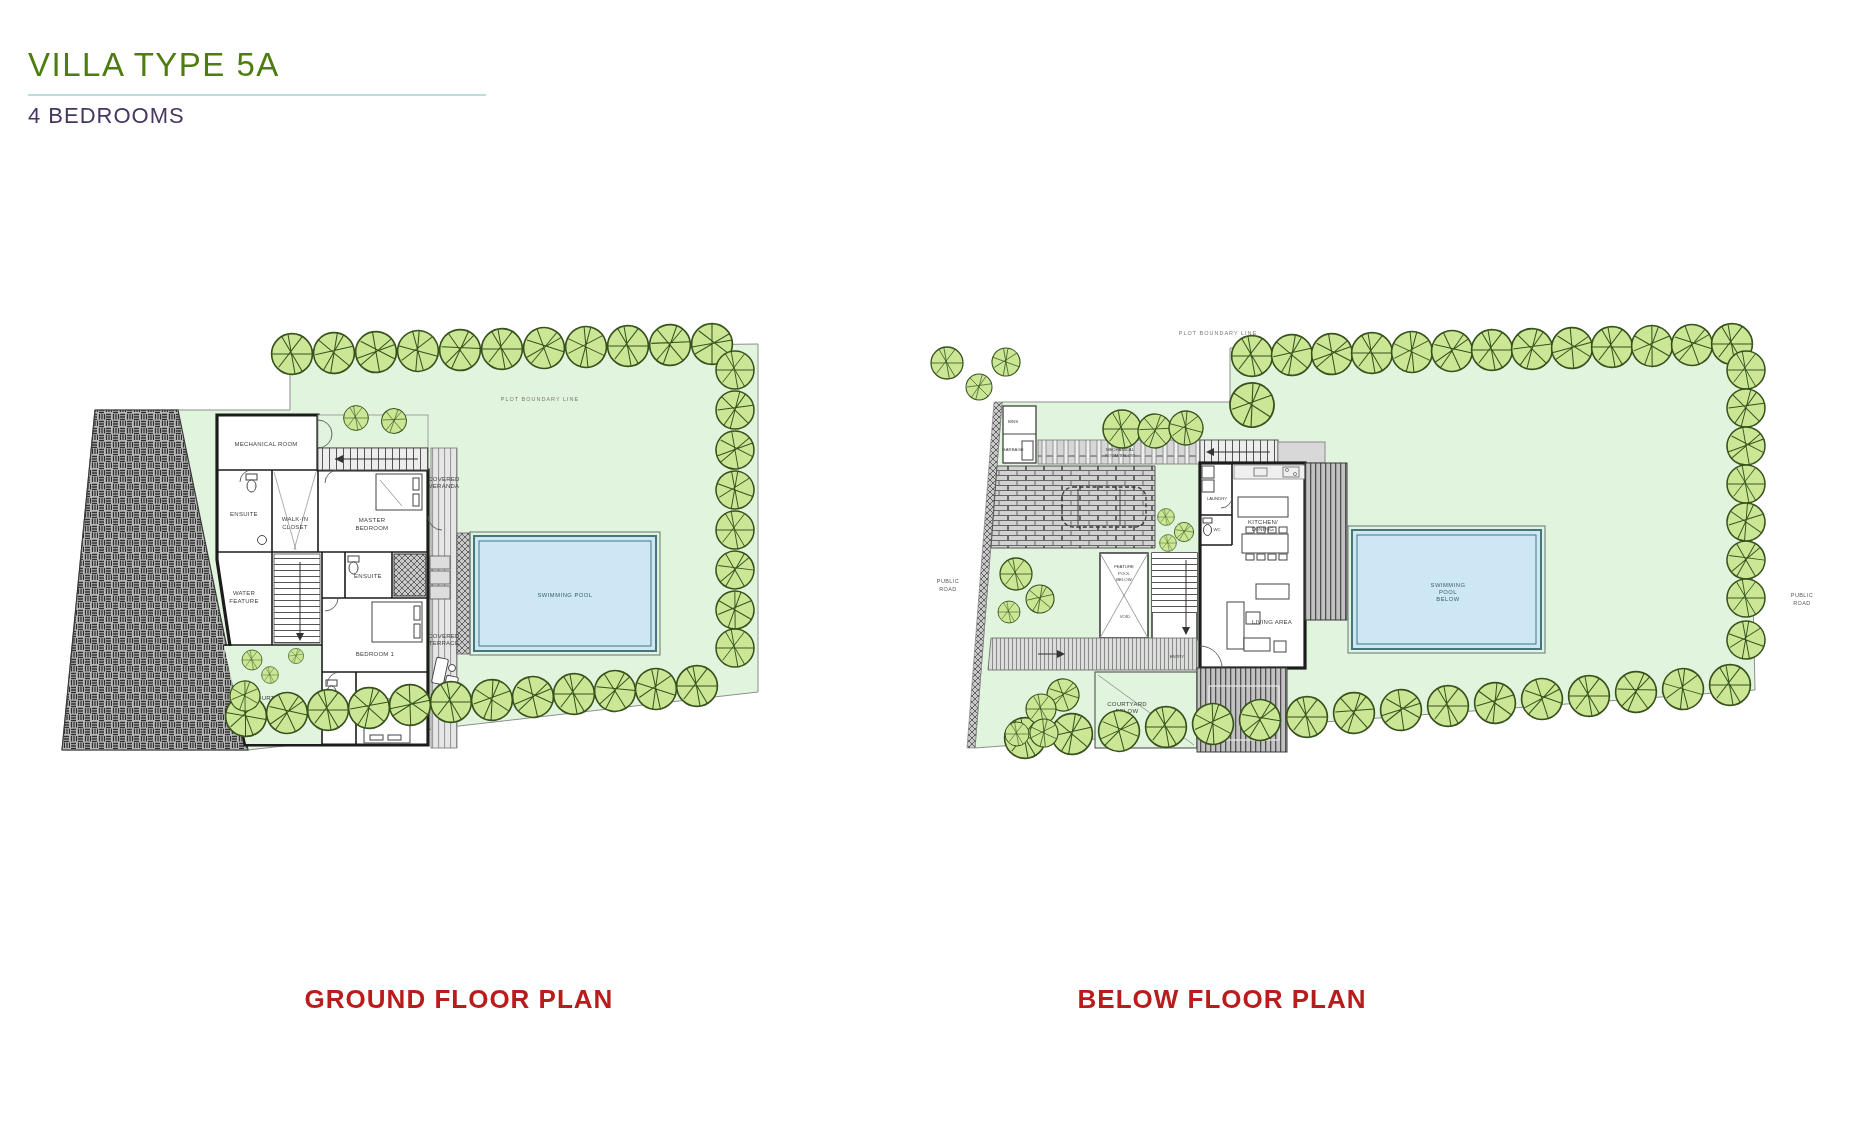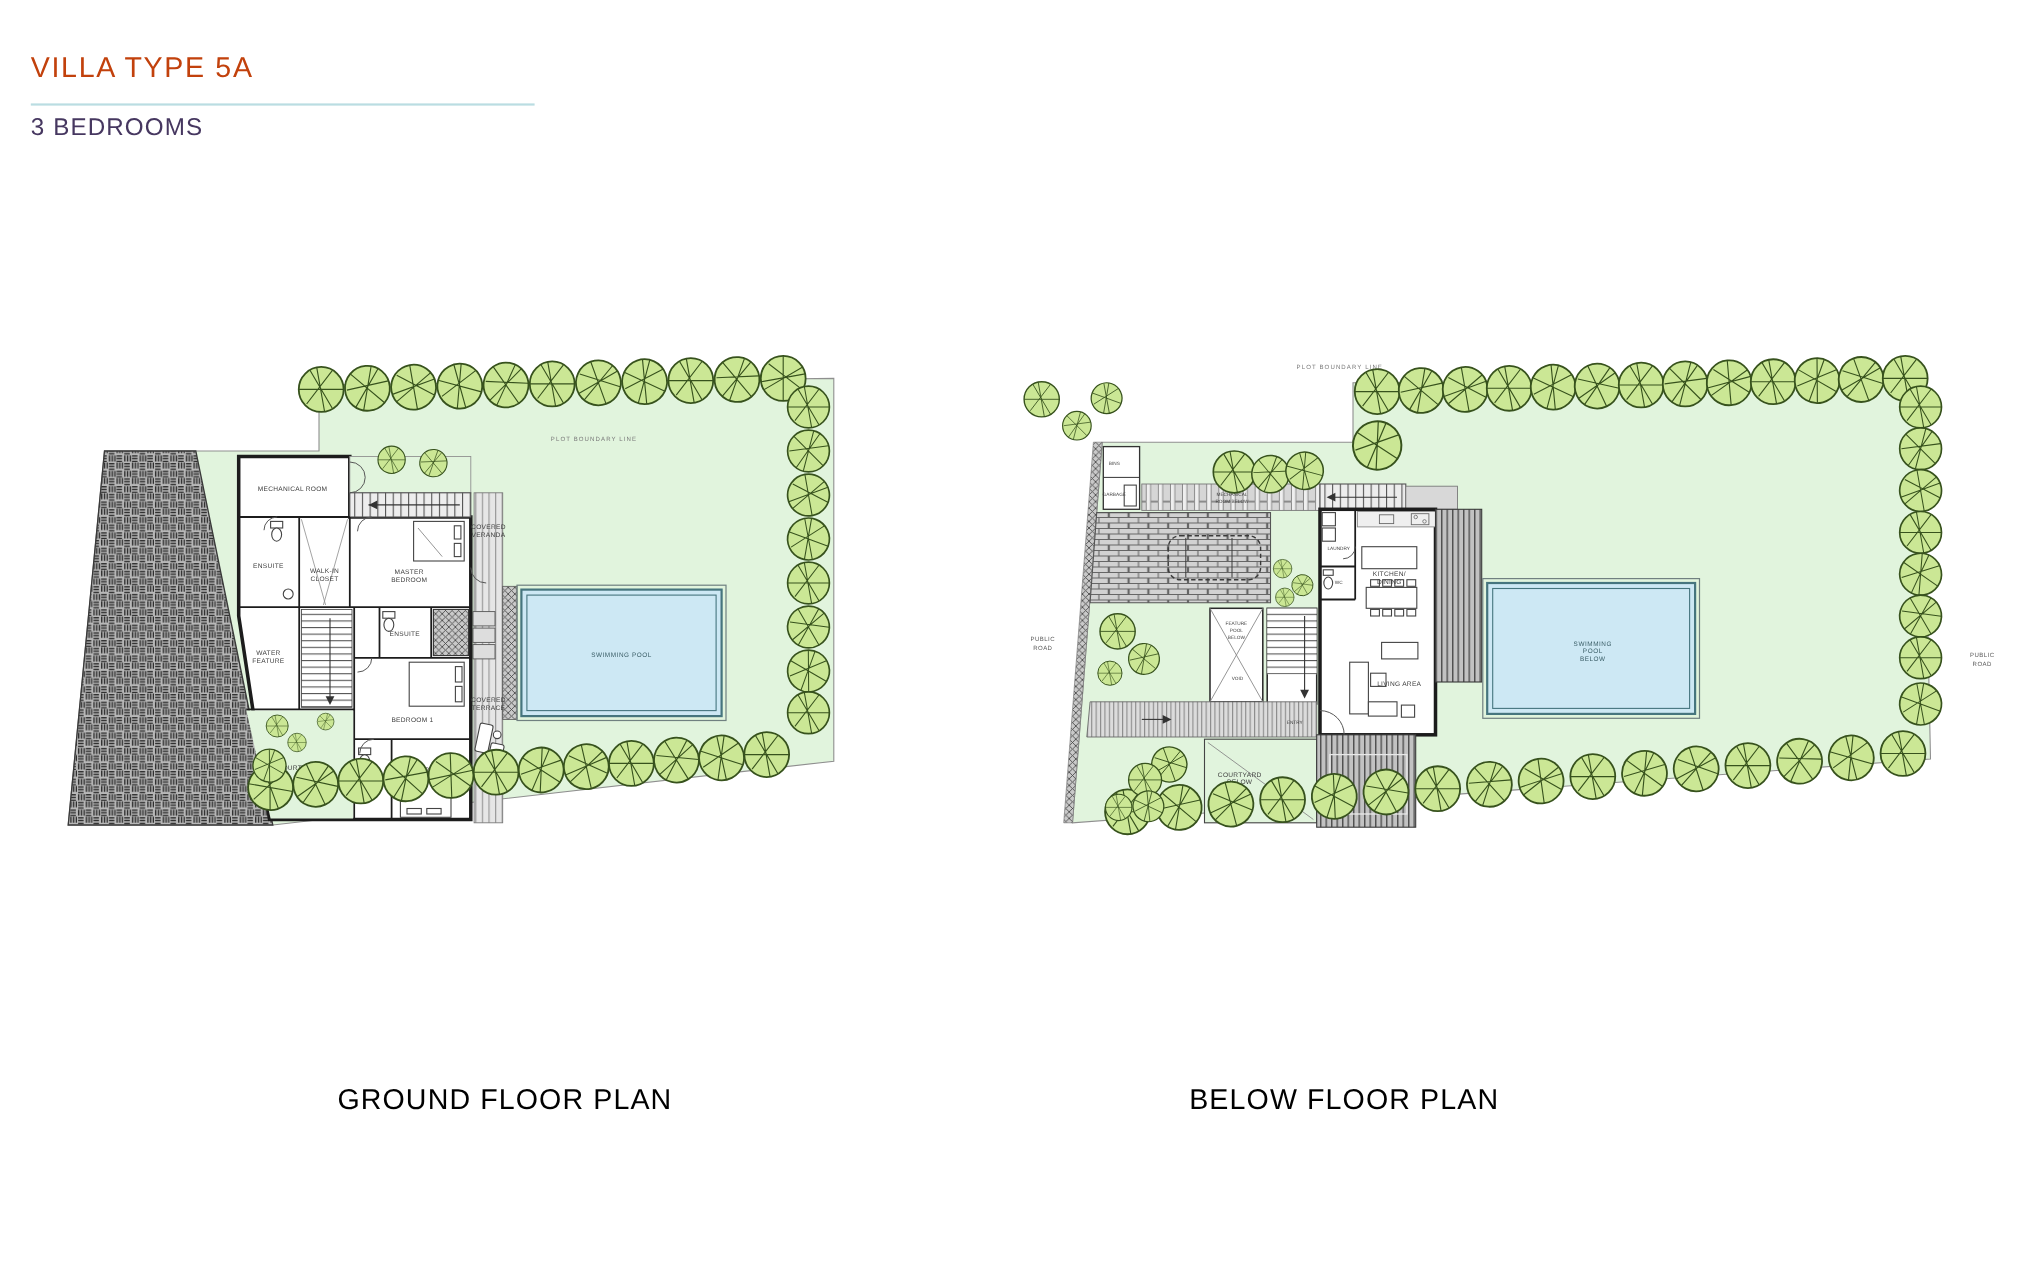--- a/index.html
+++ b/index.html
@@ -1,20 +1,20 @@
 <!DOCTYPE html>
 <html><head>
 <meta charset="utf-8">
 <style>
   html,body{margin:0;padding:0}
   body{width:1852px;height:1148px;background:#fff;font-family:"Liberation Sans",sans-serif;position:relative;overflow:hidden}
-  .hdr-title{position:absolute;left:28px;top:46px;font-size:26px;font-weight:300;color:#c2410c;letter-spacing:1.5px}
+  .hdr-title{position:absolute;left:28px;top:46px;font-size:33px;font-weight:300;color:#4d7c0f;letter-spacing:1.5px}
   .hdr-rule{position:absolute;left:28px;top:94px;width:458px;height:2px;background:#badde2}
   .hdr-sub{position:absolute;left:28px;top:103px;font-size:22px;font-weight:300;color:#463760;letter-spacing:1px}
-  .caption{position:absolute;top:984px;font-size:26px;font-weight:400;color:#000000;letter-spacing:1px;transform:translateX(-50%);white-space:nowrap}
+  .caption{position:absolute;top:984px;font-size:26px;font-weight:700;color:#b91c1c;letter-spacing:1px;transform:translateX(-50%);white-space:nowrap}
   #cap-gf{left:459px}
   #cap-ff{left:1222px}
   svg.plan{position:absolute;left:0;top:0}
   text{font-family:"Liberation Sans",sans-serif}
   .lbl{font-size:6px;fill:#3f3f3f;text-anchor:middle;letter-spacing:.25px}
   .lbl4{font-size:4.3px;fill:#3f3f3f;text-anchor:middle}
   .road{font-size:5.5px;fill:#5a5a5a;text-anchor:middle;letter-spacing:.4px}
   .bnd{font-size:5.5px;fill:#7a7a7a;text-anchor:middle;letter-spacing:1px}
   .pool-lbl{font-size:5.8px;fill:#3c5f68;text-anchor:middle;letter-spacing:.5px}
   .wall{fill:#ffffff;stroke:#1c1c1c;stroke-width:3.2}
@@ -22,21 +22,21 @@
   .furn{fill:#fff;stroke:#444;stroke-width:1}
   .door{fill:none;stroke:#555;stroke-width:.9}
   .arrow{stroke:#333;stroke-width:1;fill:none}
   .tri{fill:#333}
 </style>
 </head>
 <body>
 
 <div class="hdr-title">VILLA TYPE 5A</div>
 <div class="hdr-rule"></div>
-<div class="hdr-sub">3 BEDROOMS</div>
+<div class="hdr-sub">4 BEDROOMS</div>
 <div class="caption" id="cap-gf">GROUND FLOOR PLAN</div>
 <div class="caption" id="cap-ff">BELOW FLOOR PLAN</div>
 
 <svg class="plan" width="1852" height="1148" viewBox="0 0 1852 1148">
 <defs>
   <g id="tree">
     <circle r="20" fill="#cbe795" stroke="#37521d" stroke-width="1.6"></circle>
     <path d="M-20,0L20,0 M-10,-17L10,17 M10,-17L-13,13 M-4,-19.6L3,19.7" stroke="#37521d" stroke-width="1" fill="none"></path>
   </g>
   <pattern id="basket" width="14" height="14" patternUnits="userSpaceOnUse">

